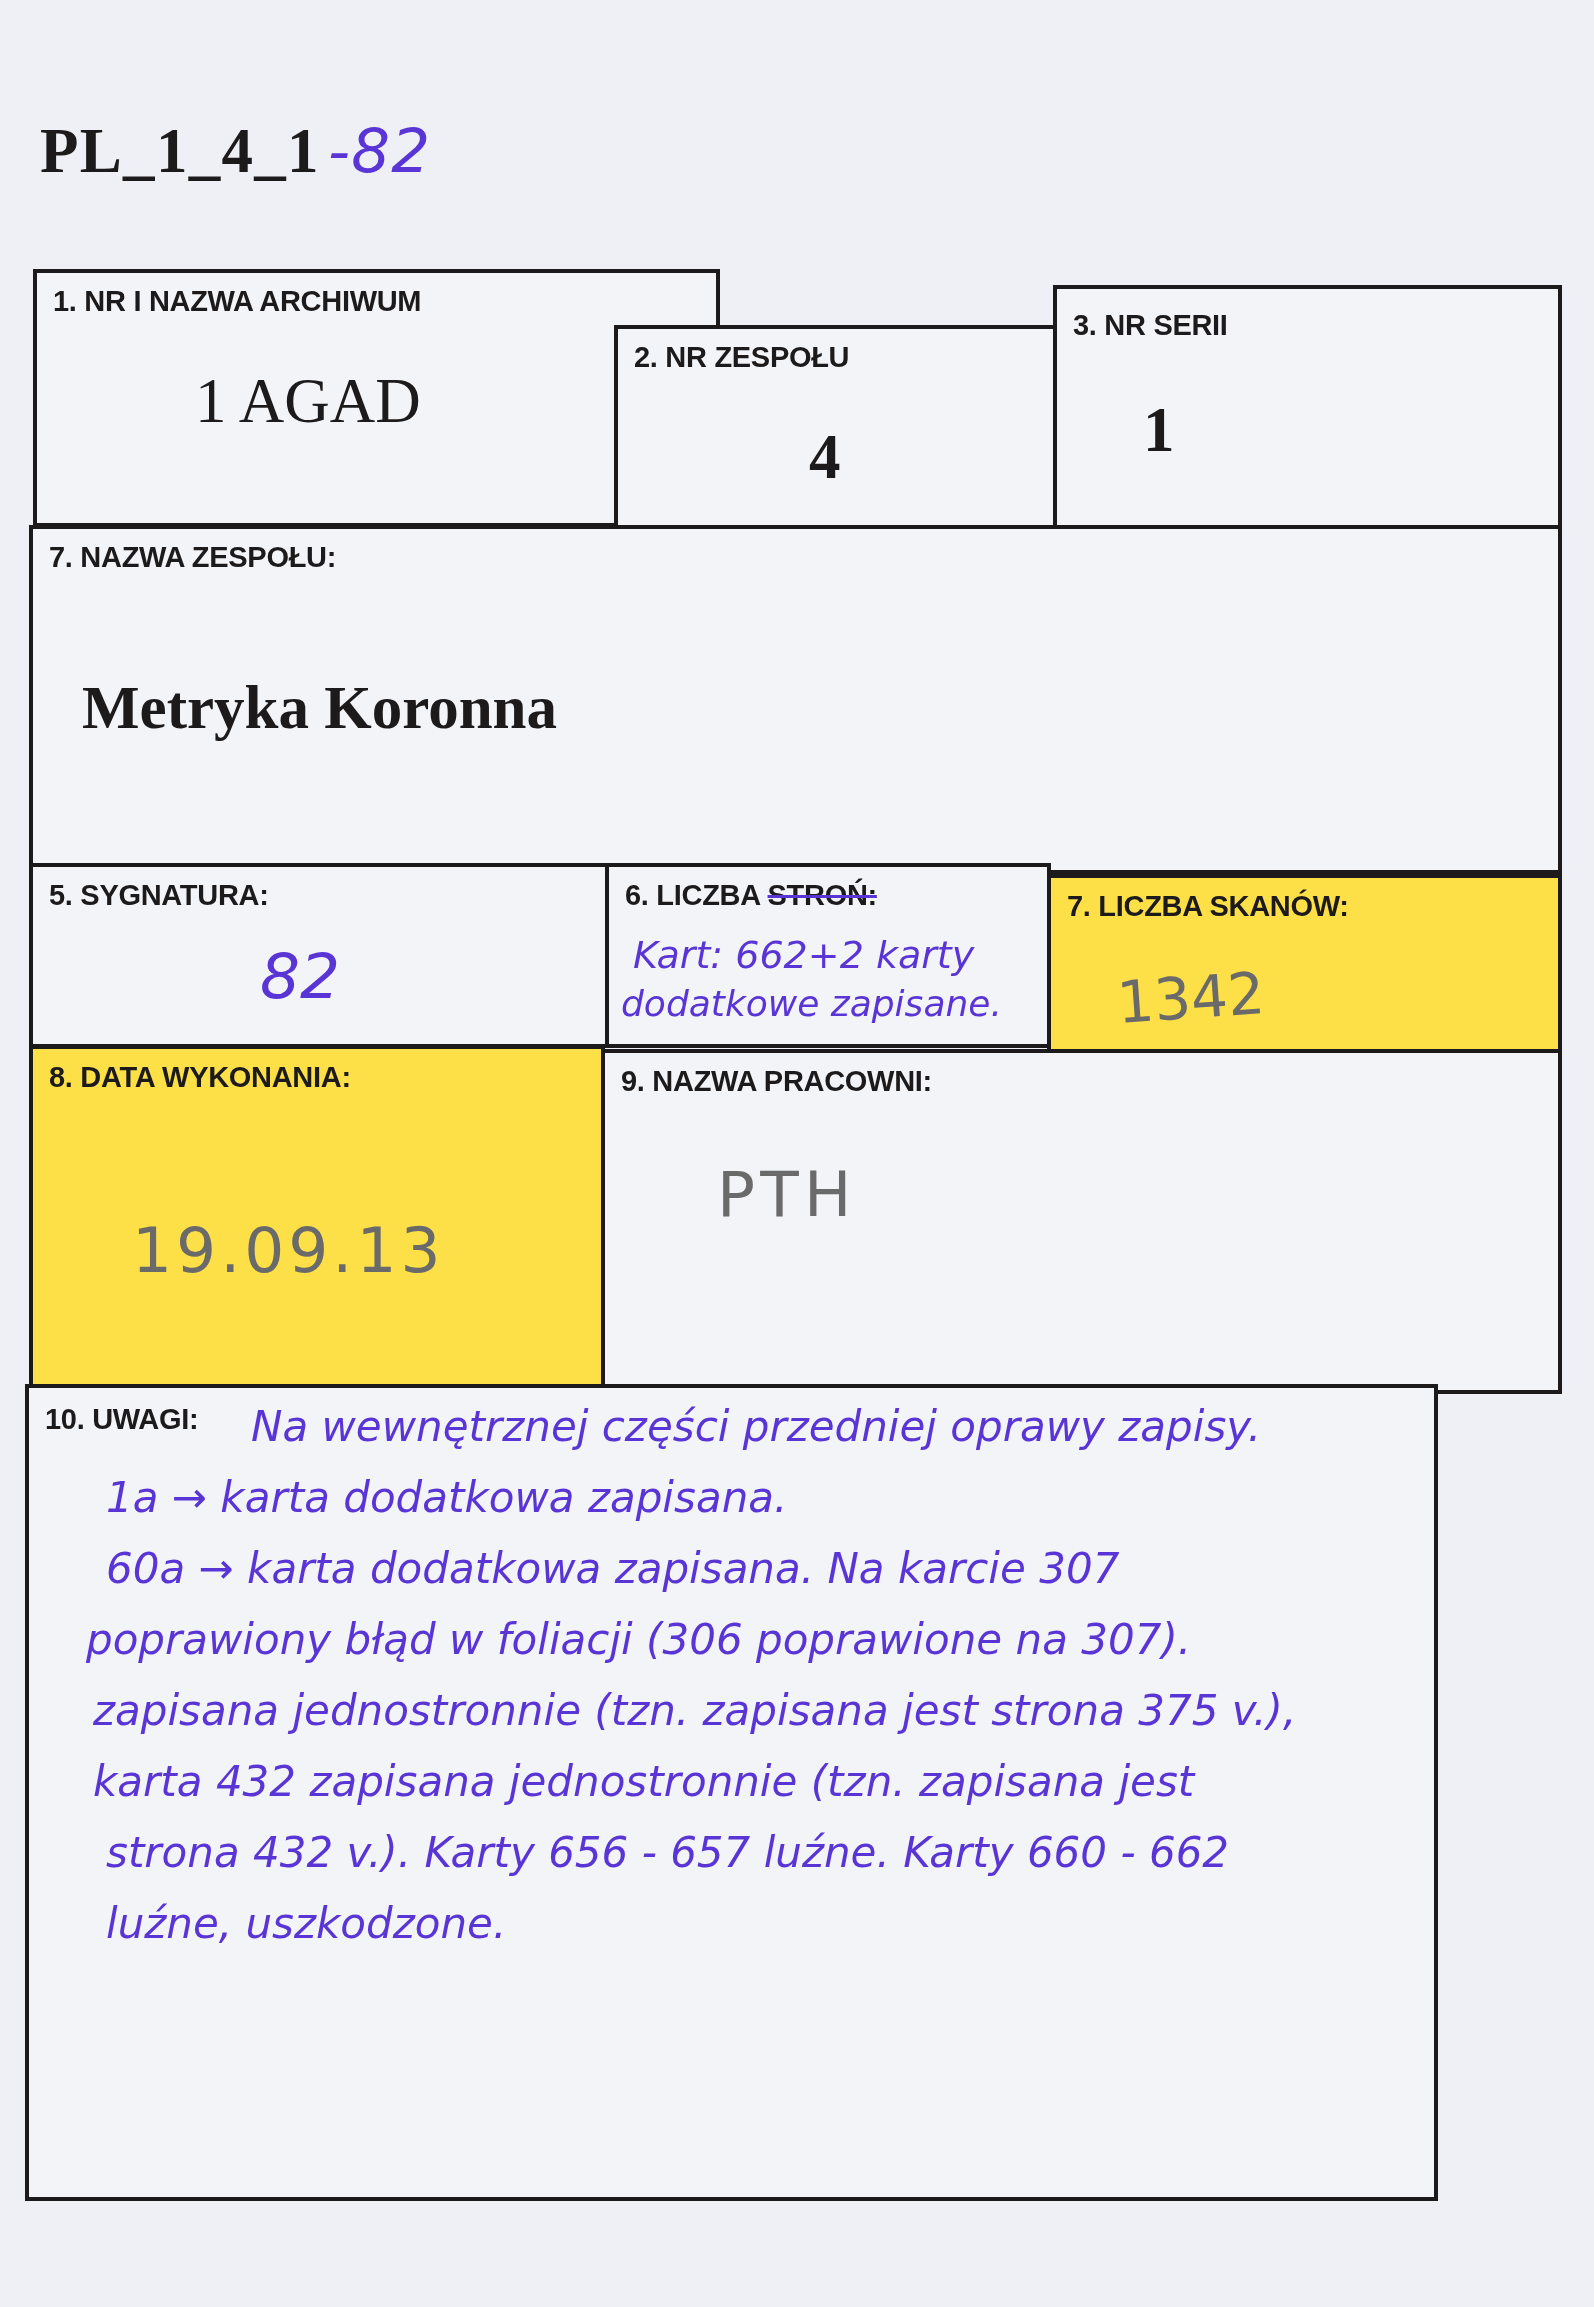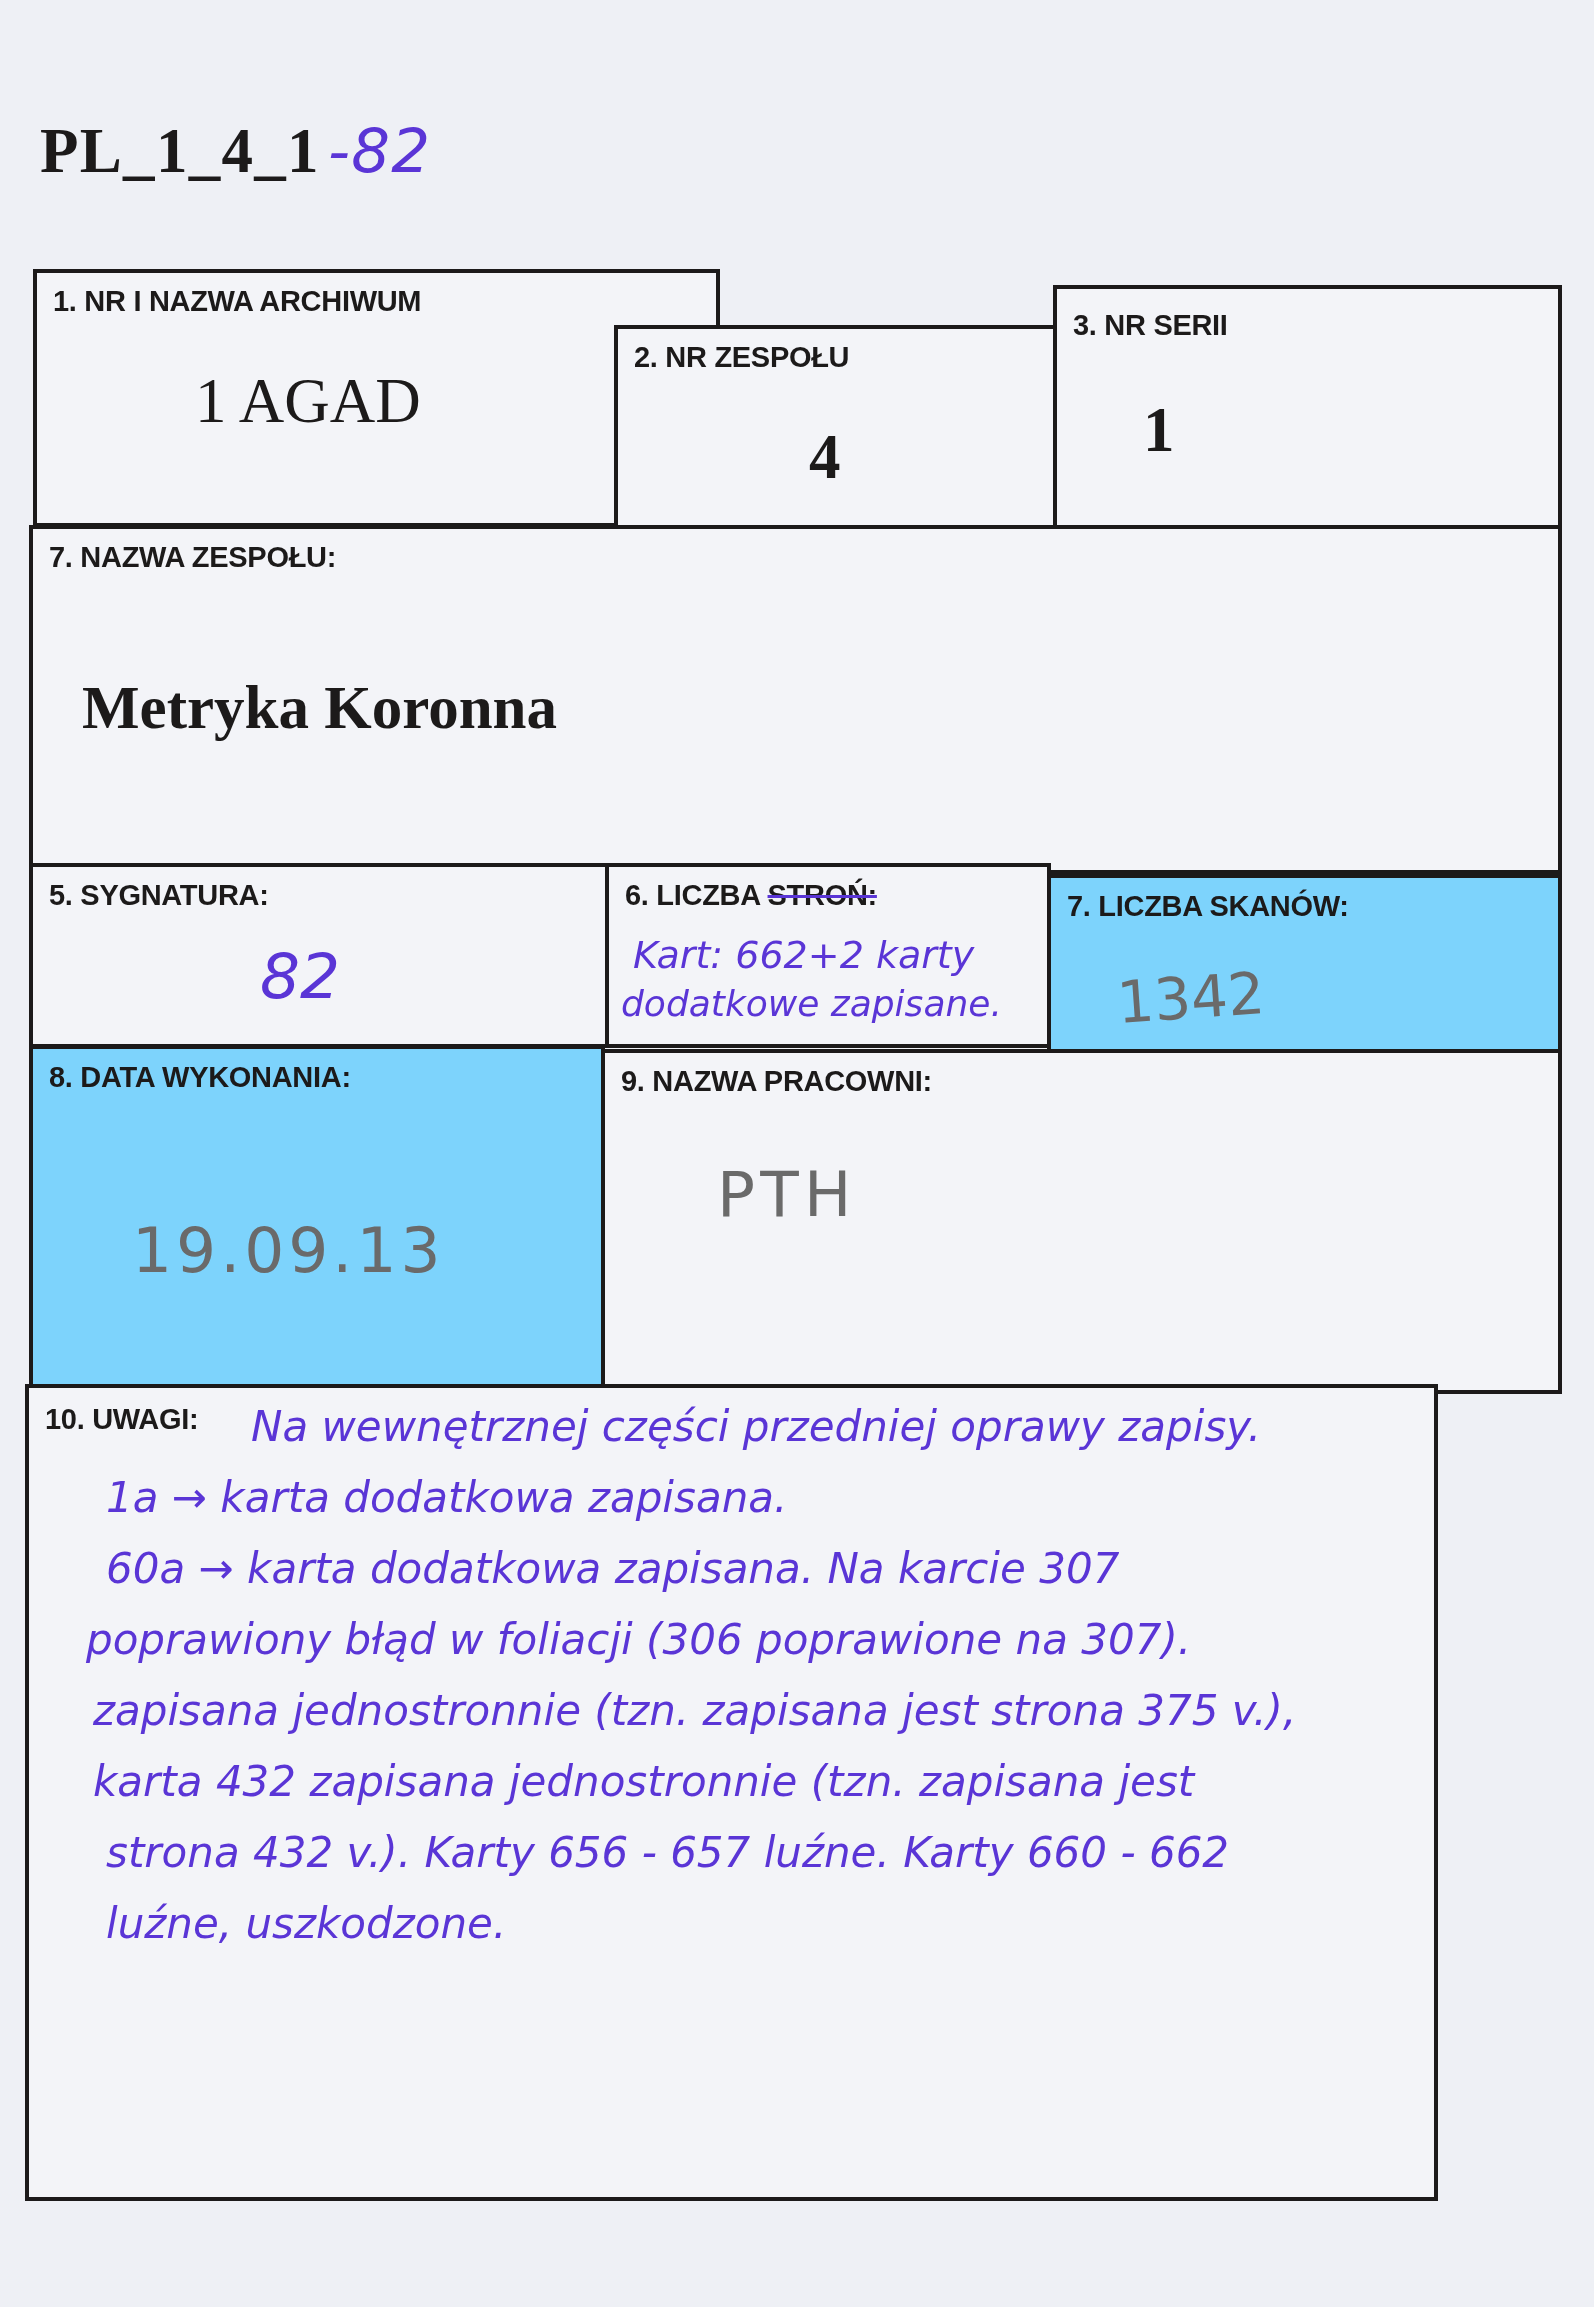--- a/index.html
+++ b/index.html
@@ -15,21 +15,21 @@
     .header-code {
       left: 40px; top: 115px; font-family: "Liberation Serif", serif; font-weight: bold;
       font-size: 63px; letter-spacing: 1.3px; white-space: nowrap; text-align: right;
     }
     .header-code .hand { font-size: 61px; margin-left: 8px; font-weight: normal; }
     .cell {
       position: absolute; box-sizing: border-box;
       border: 4px solid #1c1a1a;
       background: #f3f4f8;
     }
-    .cell.gray { background: #7dd3fc; text-align: center; }
+    .cell.gray { background: #fde047; text-align: center; }
     .label {
       position: absolute; left: 16px; top: 12px;
       font-family: "Liberation Sans", sans-serif; font-weight: bold;
       font-size: 29px; white-space: nowrap; letter-spacing: -0.3px;
     }
     .print-value {
       position: absolute; font-family: "Liberation Serif", serif; font-weight: bold;
       white-space: nowrap;
     }
     .strike { text-decoration: line-through; text-decoration-color: #5a35d6; text-decoration-thickness: 2.6px; }

